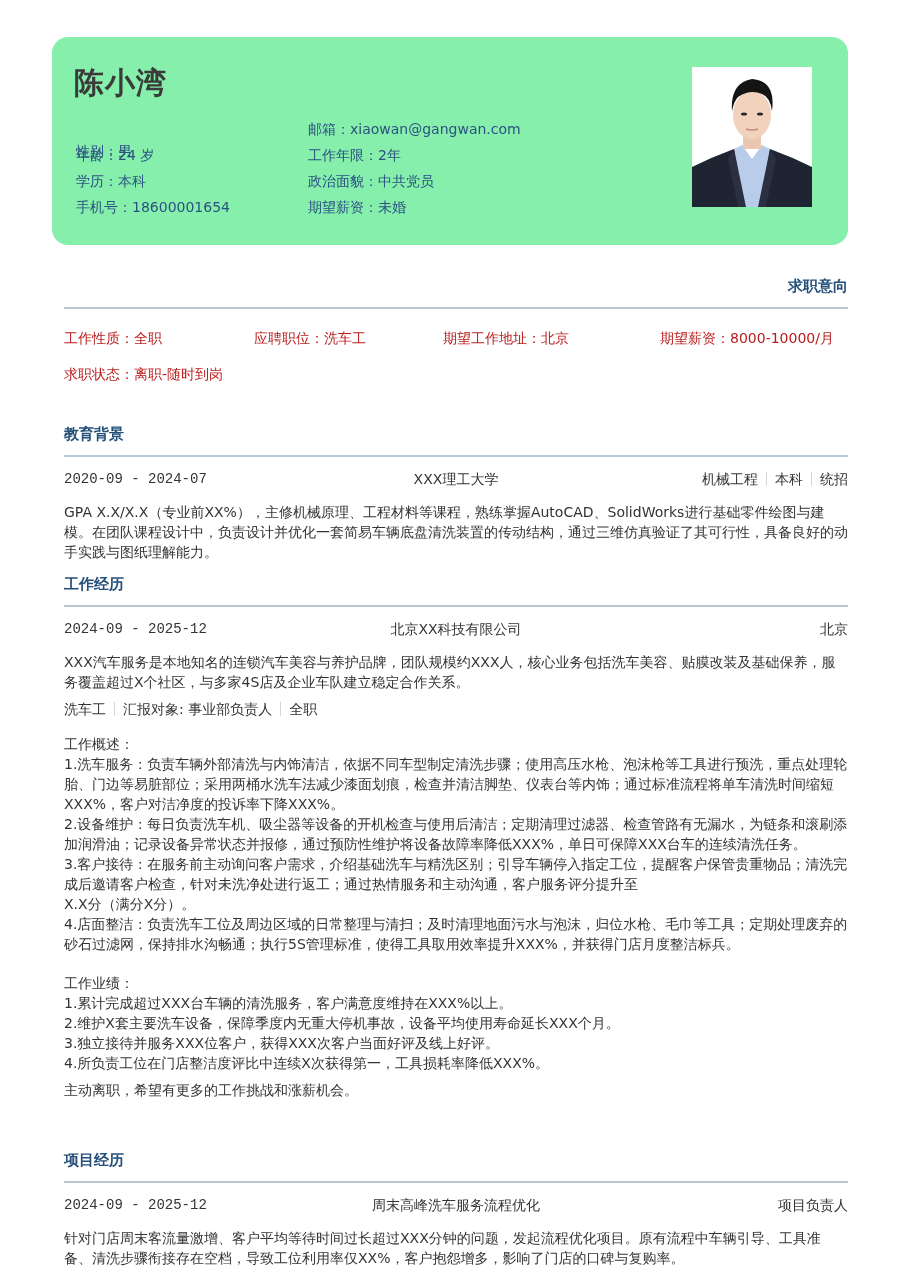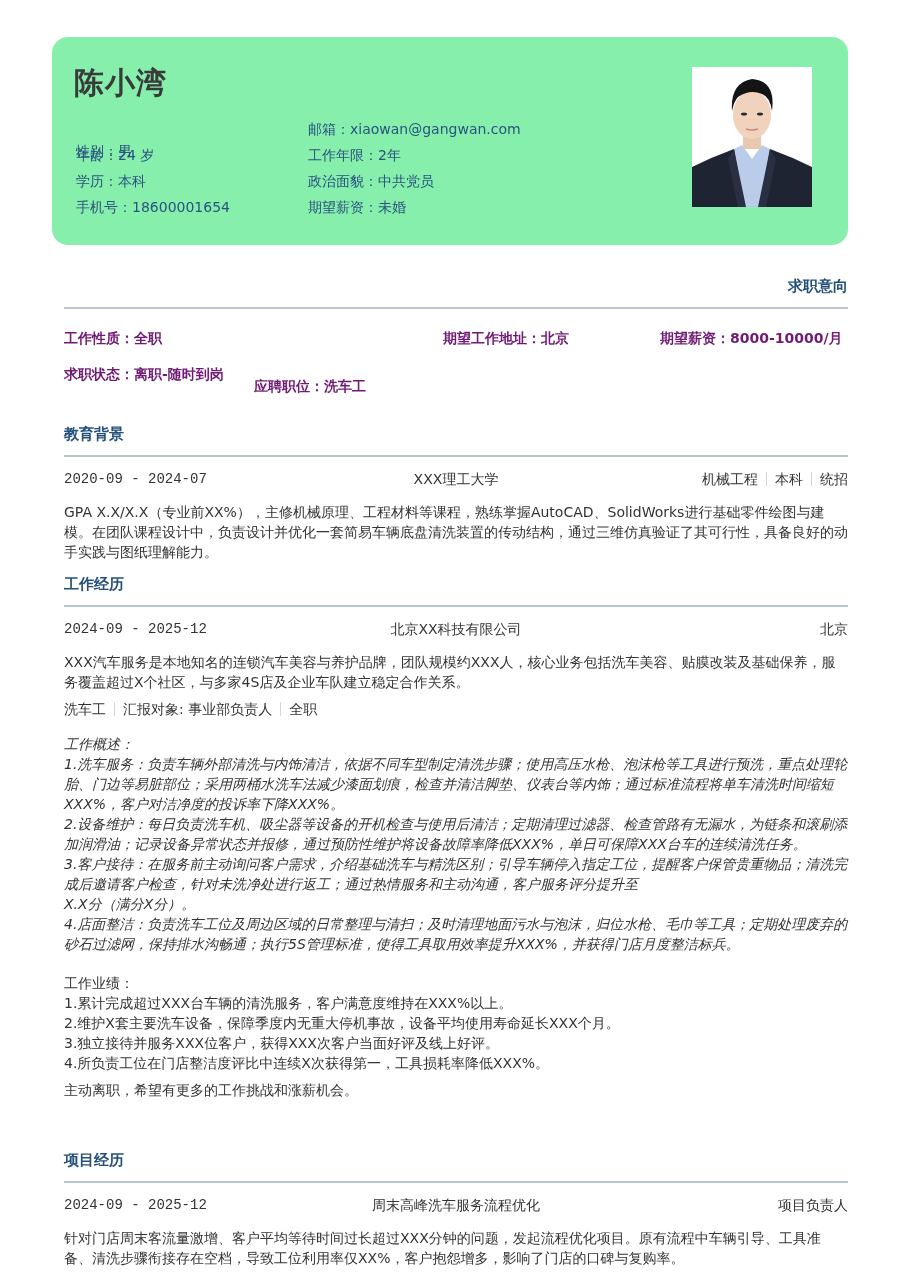--- a/index.html
+++ b/index.html
@@ -22,21 +22,21 @@
 
     .section { position: absolute; left: 64px; width: 784px; }
     .section-title { font-size: 15px; font-weight: bold; color: #25507a; }
     .section-rule { position: absolute; left: 0; width: 784px; height: 2px; background: #b8c6d4; }
     .row3 { position: absolute; left: 0; width: 784px; height: 20px; font-size: 14px; color: #333333; }
     .row3 .l { position: absolute; left: 0; font-family: Liberation Mono, monospace; }
     .row3 .c { position: absolute; left: 0; width: 784px; text-align: center; }
     .row3 .r { position: absolute; right: 0; }
     .sep { display: inline-block; width: 1px; height: 14px; background: #d5d5d5; margin: 0 8px; vertical-align: -2px; }
 
-    .intent-item { position: absolute; font-size: 14px; color: #701a75; white-space: nowrap; font-weight: bold; }
+    .intent-item { position: absolute; font-size: 14px; color: #b91c1c; white-space: nowrap; }
     .para { position: absolute; left: 0; width: 784px; font-size: 14px; color: #333; line-height: 20px; }
   </style>
 </head>
 <body>
 
 <div class="header-card">
   <div class="name">陈小湾</div>
 
   <div class="info-row" style="left:24px; top:84px;margin-top:22px;">
     <span class="lbl">性别：</span><span>男</span>
@@ -89,21 +89,21 @@
   </div>
 </div>
 
 <div class="section" style="top:277px;text-align:right;">
   <div class="section-title">求职意向</div>
   <div class="section-rule" style="top:30px;"></div>
 
   <div class="intent-item" style="left:0; top:53px;">
     <span>工作性质：</span><span>全职</span>
   </div>
-  <div class="intent-item" style="left:190px; top:53px;margin-top:48px;">
+  <div class="intent-item" style="left:190px; top:53px;">
     <span>应聘职位：</span><span>洗车工</span>
   </div>
   <div class="intent-item" style="left:379px; top:53px;">
     <span>期望工作地址：</span><span>北京</span>
   </div>
   <div class="intent-item" style="left:596px; top:53px;">
     <span>期望薪资：</span><span>8000-10000/月</span>
   </div>
   <div class="intent-item" style="left:0; top:89px;">
     <span>求职状态：</span><span>离职-随时到岗</span>
@@ -130,21 +130,21 @@
     <span class="l">2024-09 - 2025-12</span>
     <span class="c">北京XX科技有限公司</span>
     <span class="r">北京</span>
   </div>
   <div class="para" style="top:77px;">XXX汽车服务是本地知名的连锁汽车美容与养护品牌，团队规模约XXX人，核心业务包括洗车美容、贴膜改装及基础保养，服务覆盖超过X个社区，与多家4S店及企业车队建立稳定合作关系。</div>
 
   <div class="para" style="top:124px;">
     <span>洗车工</span><span class="sep"></span><span>汇报对象: 事业部负责人</span><span class="sep"></span><span>全职</span>
   </div>
 
-  <div class="para" style="top:159px;font-style:italic;">
+  <div class="para" style="top:159px;">
     <div>工作概述：</div>
     <div>1.洗车服务：负责车辆外部清洗与内饰清洁，依据不同车型制定清洗步骤；使用高压水枪、泡沫枪等工具进行预洗，重点处理轮胎、门边等易脏部位；采用两桶水洗车法减少漆面划痕，检查并清洁脚垫、仪表台等内饰；通过标准流程将单车清洗时间缩短XXX%，客户对洁净度的投诉率下降XXX%。</div>
     <div>2.设备维护：每日负责洗车机、吸尘器等设备的开机检查与使用后清洁；定期清理过滤器、检查管路有无漏水，为链条和滚刷添加润滑油；记录设备异常状态并报修，通过预防性维护将设备故障率降低XXX%，单日可保障XXX台车的连续清洗任务。</div>
     <div>3.客户接待：在服务前主动询问客户需求，介绍基础洗车与精洗区别；引导车辆停入指定工位，提醒客户保管贵重物品；清洗完成后邀请客户检查，针对未洗净处进行返工；通过热情服务和主动沟通，客户服务评分提升至</div>
     <div>X.X分（满分X分）。</div>
     <div>4.店面整洁：负责洗车工位及周边区域的日常整理与清扫；及时清理地面污水与泡沫，归位水枪、毛巾等工具；定期处理废弃的砂石过滤网，保持排水沟畅通；执行5S管理标准，使得工具取用效率提升XXX%，并获得门店月度整洁标兵。</div>
   </div>
 
   <div class="para" style="top:398px;">
     <div>工作业绩：</div>

